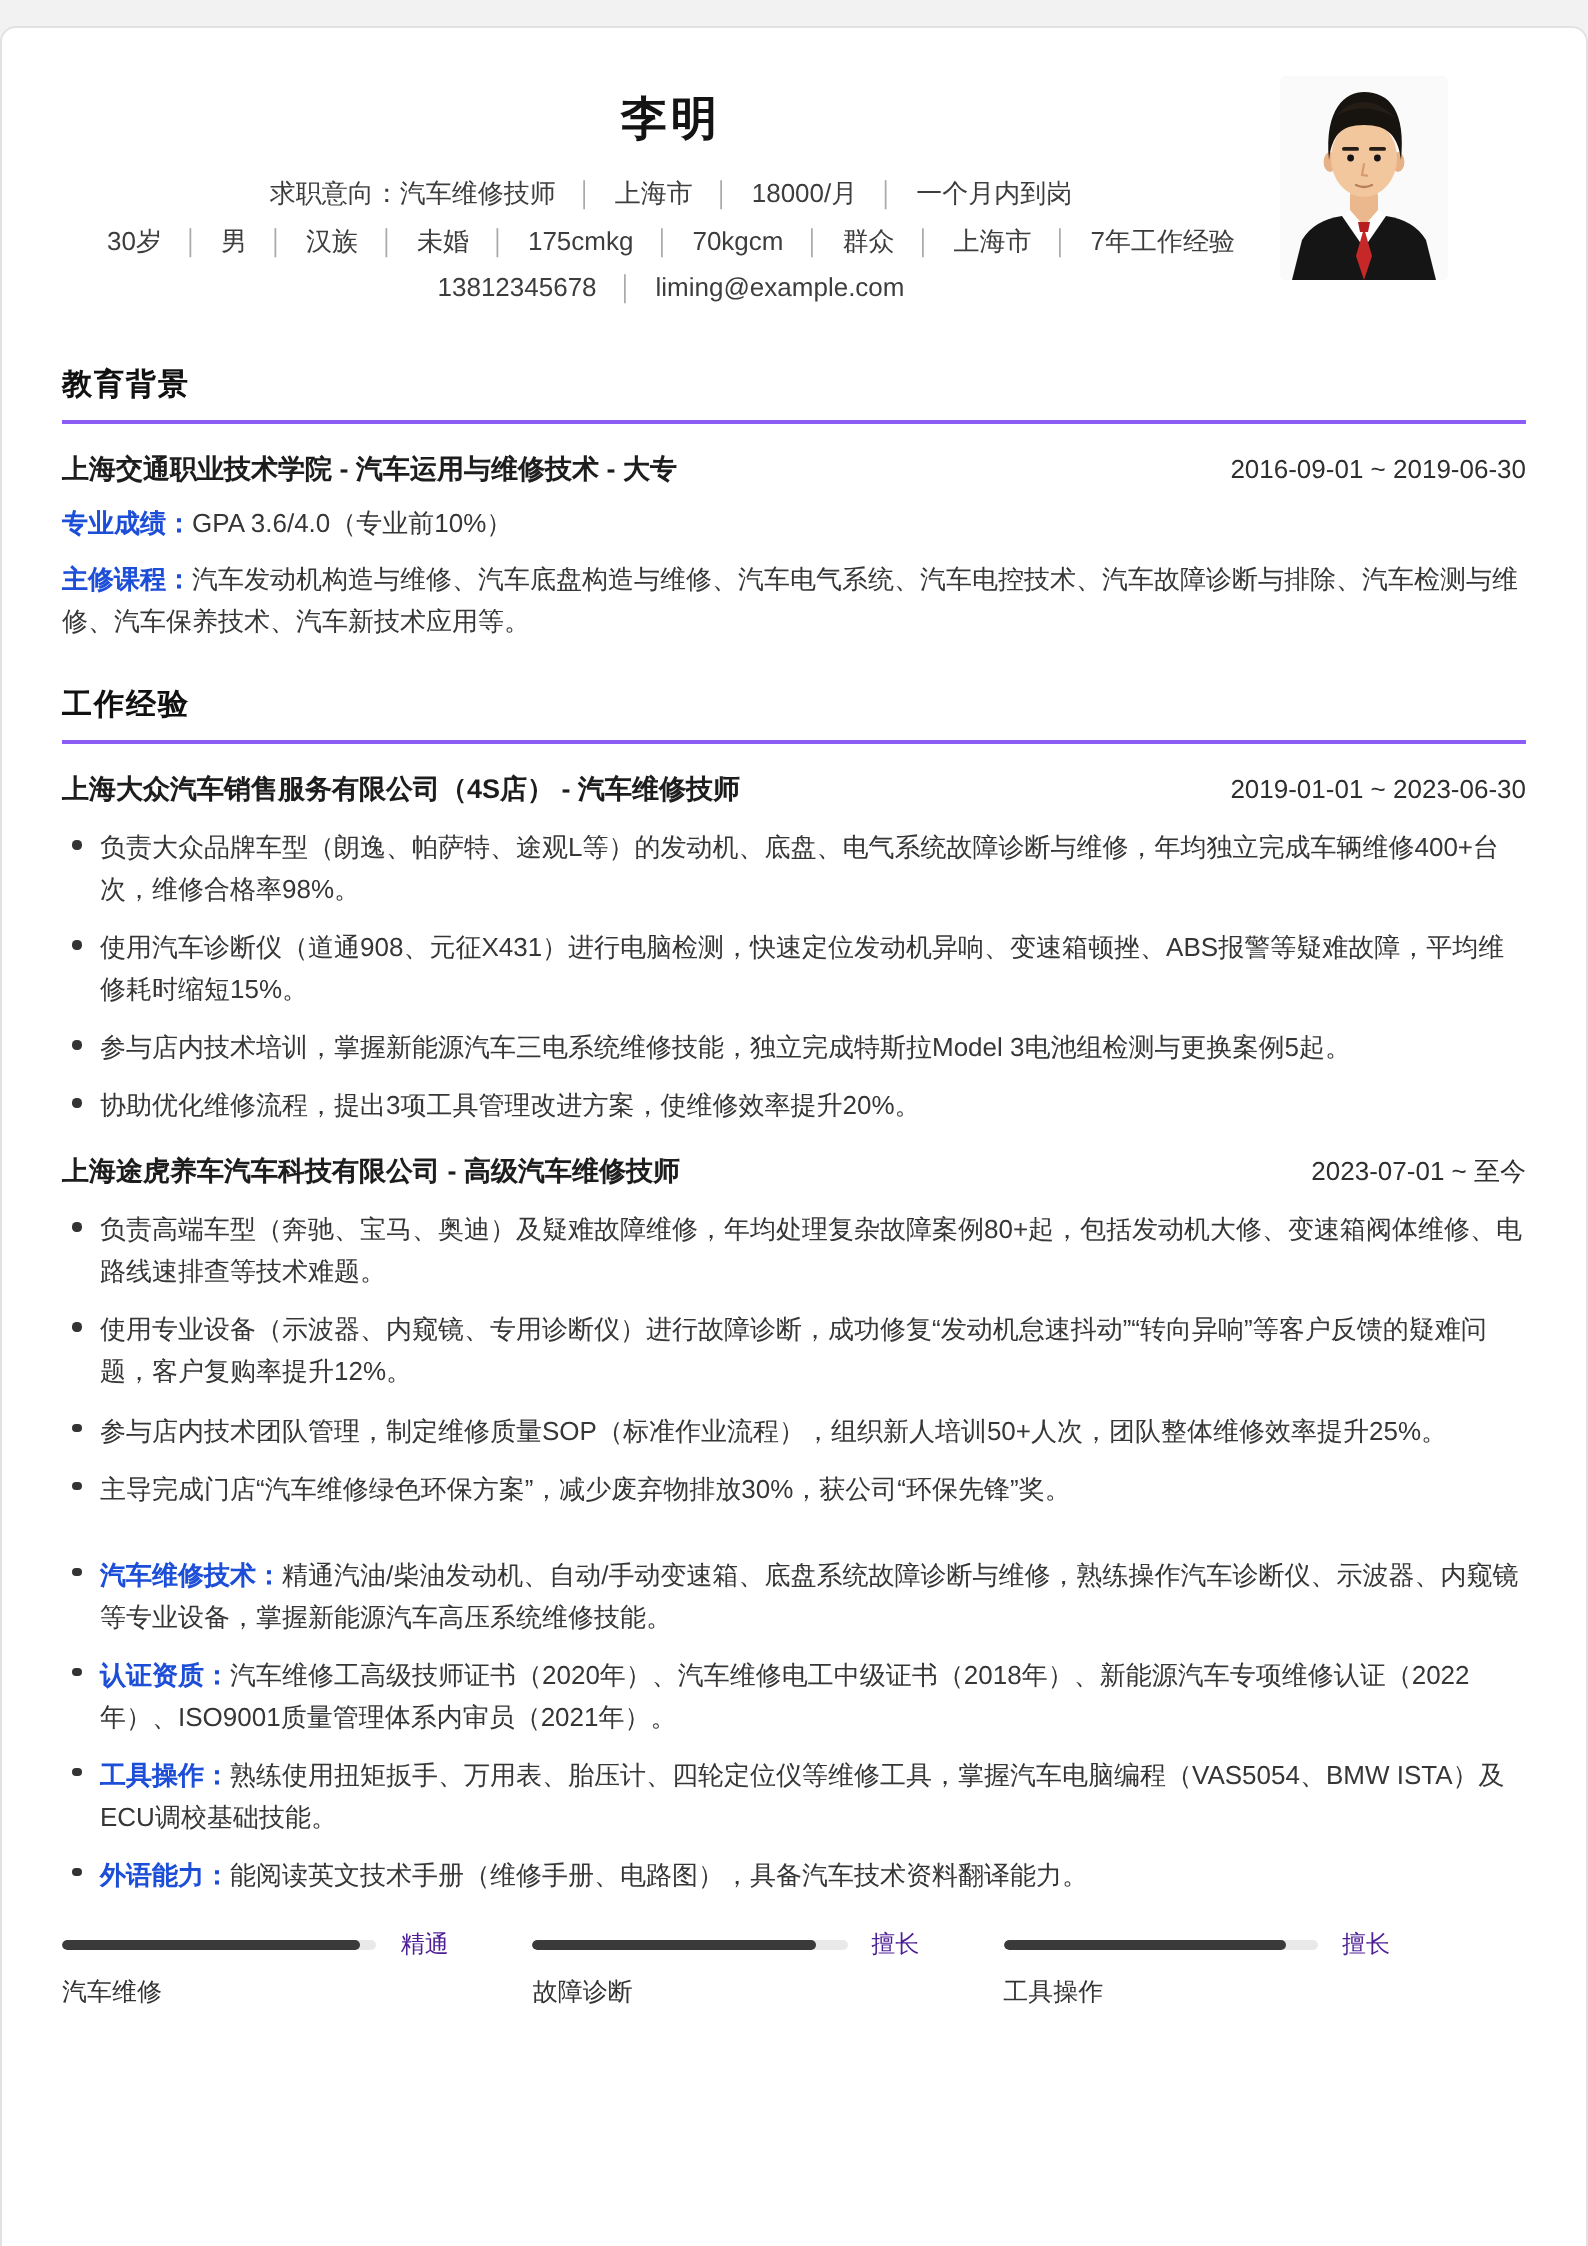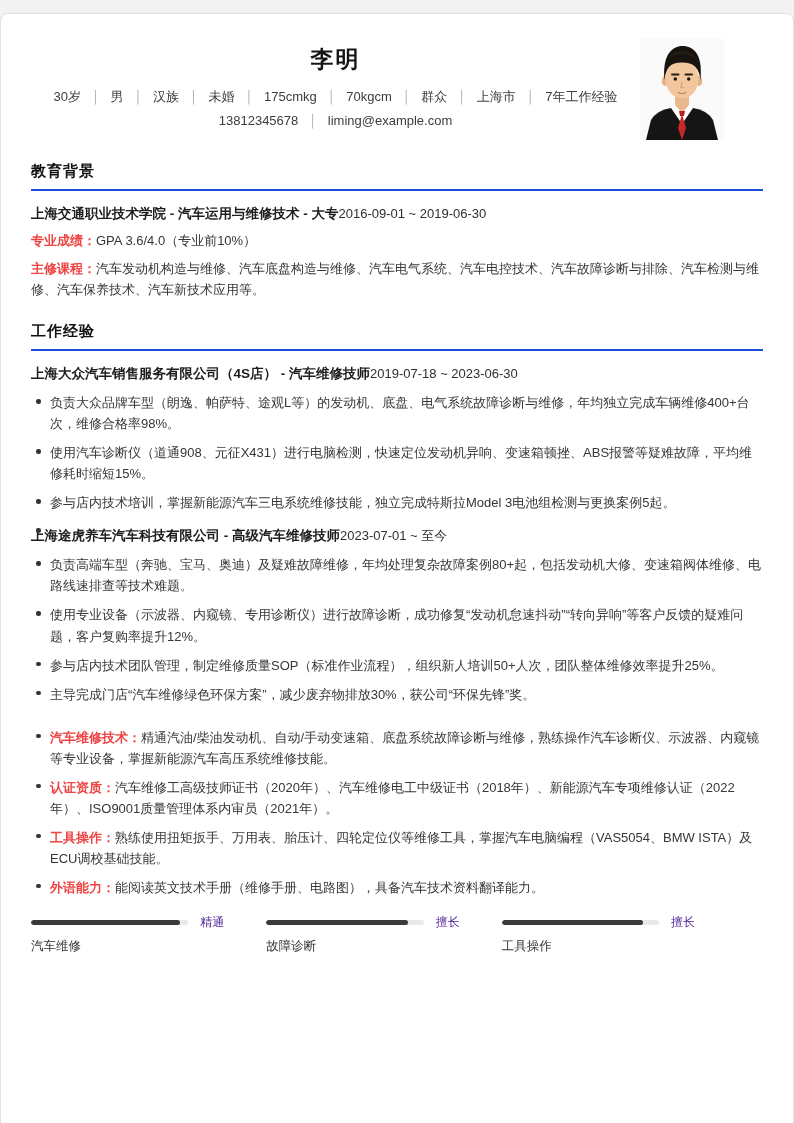--- a/index.html
+++ b/index.html
@@ -14,28 +14,28 @@
   
   .header{display:flex;align-items:flex-start;}
   .header-text{flex:1;text-align:center;padding-top:4px;}
   .name{font-size:23px;font-weight:bold;color:#141414;letter-spacing:2px;margin:4px 0 15px 0;}
   .info-line{margin:0 0 10px 0;color:#3d3d3d;font-size:13px;line-height:1.05;}
   .info-seg + .info-seg::before{content:"│";color:#a9a9a9;margin:0 11px;font-size:12px;}
   .photo{width:84px;height:102px;margin:2px 39px 0 0;flex:0 0 auto;border-radius:3px;overflow:hidden;background:#fbfafa;}
   .photo svg{display:block;width:100%;height:100%;}
   
   .section{margin-top:22px;}
-  .section-head{border-bottom:2px solid #1d4ed8;padding-bottom:8px;}
+  .section-head{border-bottom:2px solid #8b5cf6;padding-bottom:8px;}
   .section-title{font-size:15px;font-weight:bold;color:#111;letter-spacing:1px;}
   
-  .entry-row{display:flex;align-items:baseline;margin-top:14px;}
+  .entry-row{display:flex;justify-content:space-between;align-items:baseline;margin-top:14px;}
   .entry-main{font-weight:bold;color:#1d1d1d;font-size:13.5px;}
   .entry-date{color:#2f2f2f;font-size:13px;white-space:nowrap;}
   .detail-line{margin-top:7px;line-height:1.62;}
-  .lbl{font-weight:bold;color:#ef4444;}
+  .lbl{font-weight:bold;color:#1d4ed8;}
   
   ul.bullets{list-style:none;margin:9px 0 2px 0;padding:0;}
   ul.bullets li{position:relative;padding-left:19px;margin-bottom:8px;line-height:1.62;}
   ul.bullets li .dot{position:absolute;left:5px;top:7px;width:4.5px;height:4.5px;border-radius:50%;background:#333;}
   
   .levels{display:grid;grid-template-columns:repeat(3,1fr);column-gap:42px;row-gap:15px;width:664px;margin-top:16px;}
   .level-item{display:block;}
   .level-bar-row{display:flex;align-items:center;}
   .level-track{flex:1;height:5px;background:#e9e9e9;border-radius:3px;overflow:hidden;}
   .level-fill{height:100%;background:#3a3a3a;border-radius:3px;}
@@ -45,20 +45,23 @@
 </head>
 <body>
 
 <div class="page">
 
   <div class="header">
     <div class="header-text">
       <div class="name">李明</div>
       <div class="info-line">
         
+      <span class="info-seg">求职意向：汽车维修技师</span><span class="info-seg">上海市</span><span class="info-seg">18000/月</span><span class="info-seg">一个月内到岗</span></div>
+      <div class="info-line">
+        
       <span class="info-seg">30岁</span><span class="info-seg">男</span><span class="info-seg">汉族</span><span class="info-seg">未婚</span><span class="info-seg">175cmkg</span><span class="info-seg">70kgcm</span><span class="info-seg">群众</span><span class="info-seg">上海市</span><span class="info-seg">7年工作经验</span></div>
       <div class="info-line">
         
       <span class="info-seg">13812345678</span><span class="info-seg">liming@example.com</span></div>
     </div>
     <div class="photo">
       <svg viewBox="0 0 84 102" xmlns="http://www.w3.org/2000/svg">
         <rect width="84" height="102" fill="#fbfafa"></rect>
 
         <path d="M6 102 L11 82 Q17 72 31 70 L53 70 Q67 72 73 82 L78 102 Z" fill="#151515"></path>
@@ -112,32 +115,32 @@
   </div>
 
   <div class="section">
     <div class="section-head">
       <span class="section-title">工作经验</span>
     </div>
 
     <div>
       <div class="entry-row">
         <span class="entry-main">上海大众汽车销售服务有限公司（4S店） - 汽车维修技师</span>
-        <span class="entry-date">2019-07-18 ~ 2023-06-30</span>
+        <span class="entry-date">2019-01-01 ~ 2023-06-30</span>
       </div>
       <ul class="bullets">
 
           <li><span class="dot"></span><span>负责大众品牌车型（朗逸、帕萨特、途观L等）的发动机、底盘、电气系统故障诊断与维修，年均独立完成车辆维修400+台次，维修合格率98%。</span></li>
 
           <li><span class="dot"></span><span>使用汽车诊断仪（道通908、元征X431）进行电脑检测，快速定位发动机异响、变速箱顿挫、ABS报警等疑难故障，平均维修耗时缩短15%。</span></li>
 
 
           <li><span class="dot"></span><span>参与店内技术培训，掌握新能源汽车三电系统维修技能，独立完成特斯拉Model 3电池组检测与更换案例5起。</span></li>
 
-          <li><span class="dot"></span></li>
+          <li><span class="dot"></span><span>协助优化维修流程，提出3项工具管理改进方案，使维修效率提升20%。</span></li>
         </ul>
     </div>
 
     <div>
       <div class="entry-row">
         <span class="entry-main">上海途虎养车汽车科技有限公司 - 高级汽车维修技师</span>
         <span class="entry-date">2023-07-01 ~ 至今</span>
       </div>
       <ul class="bullets">
 

